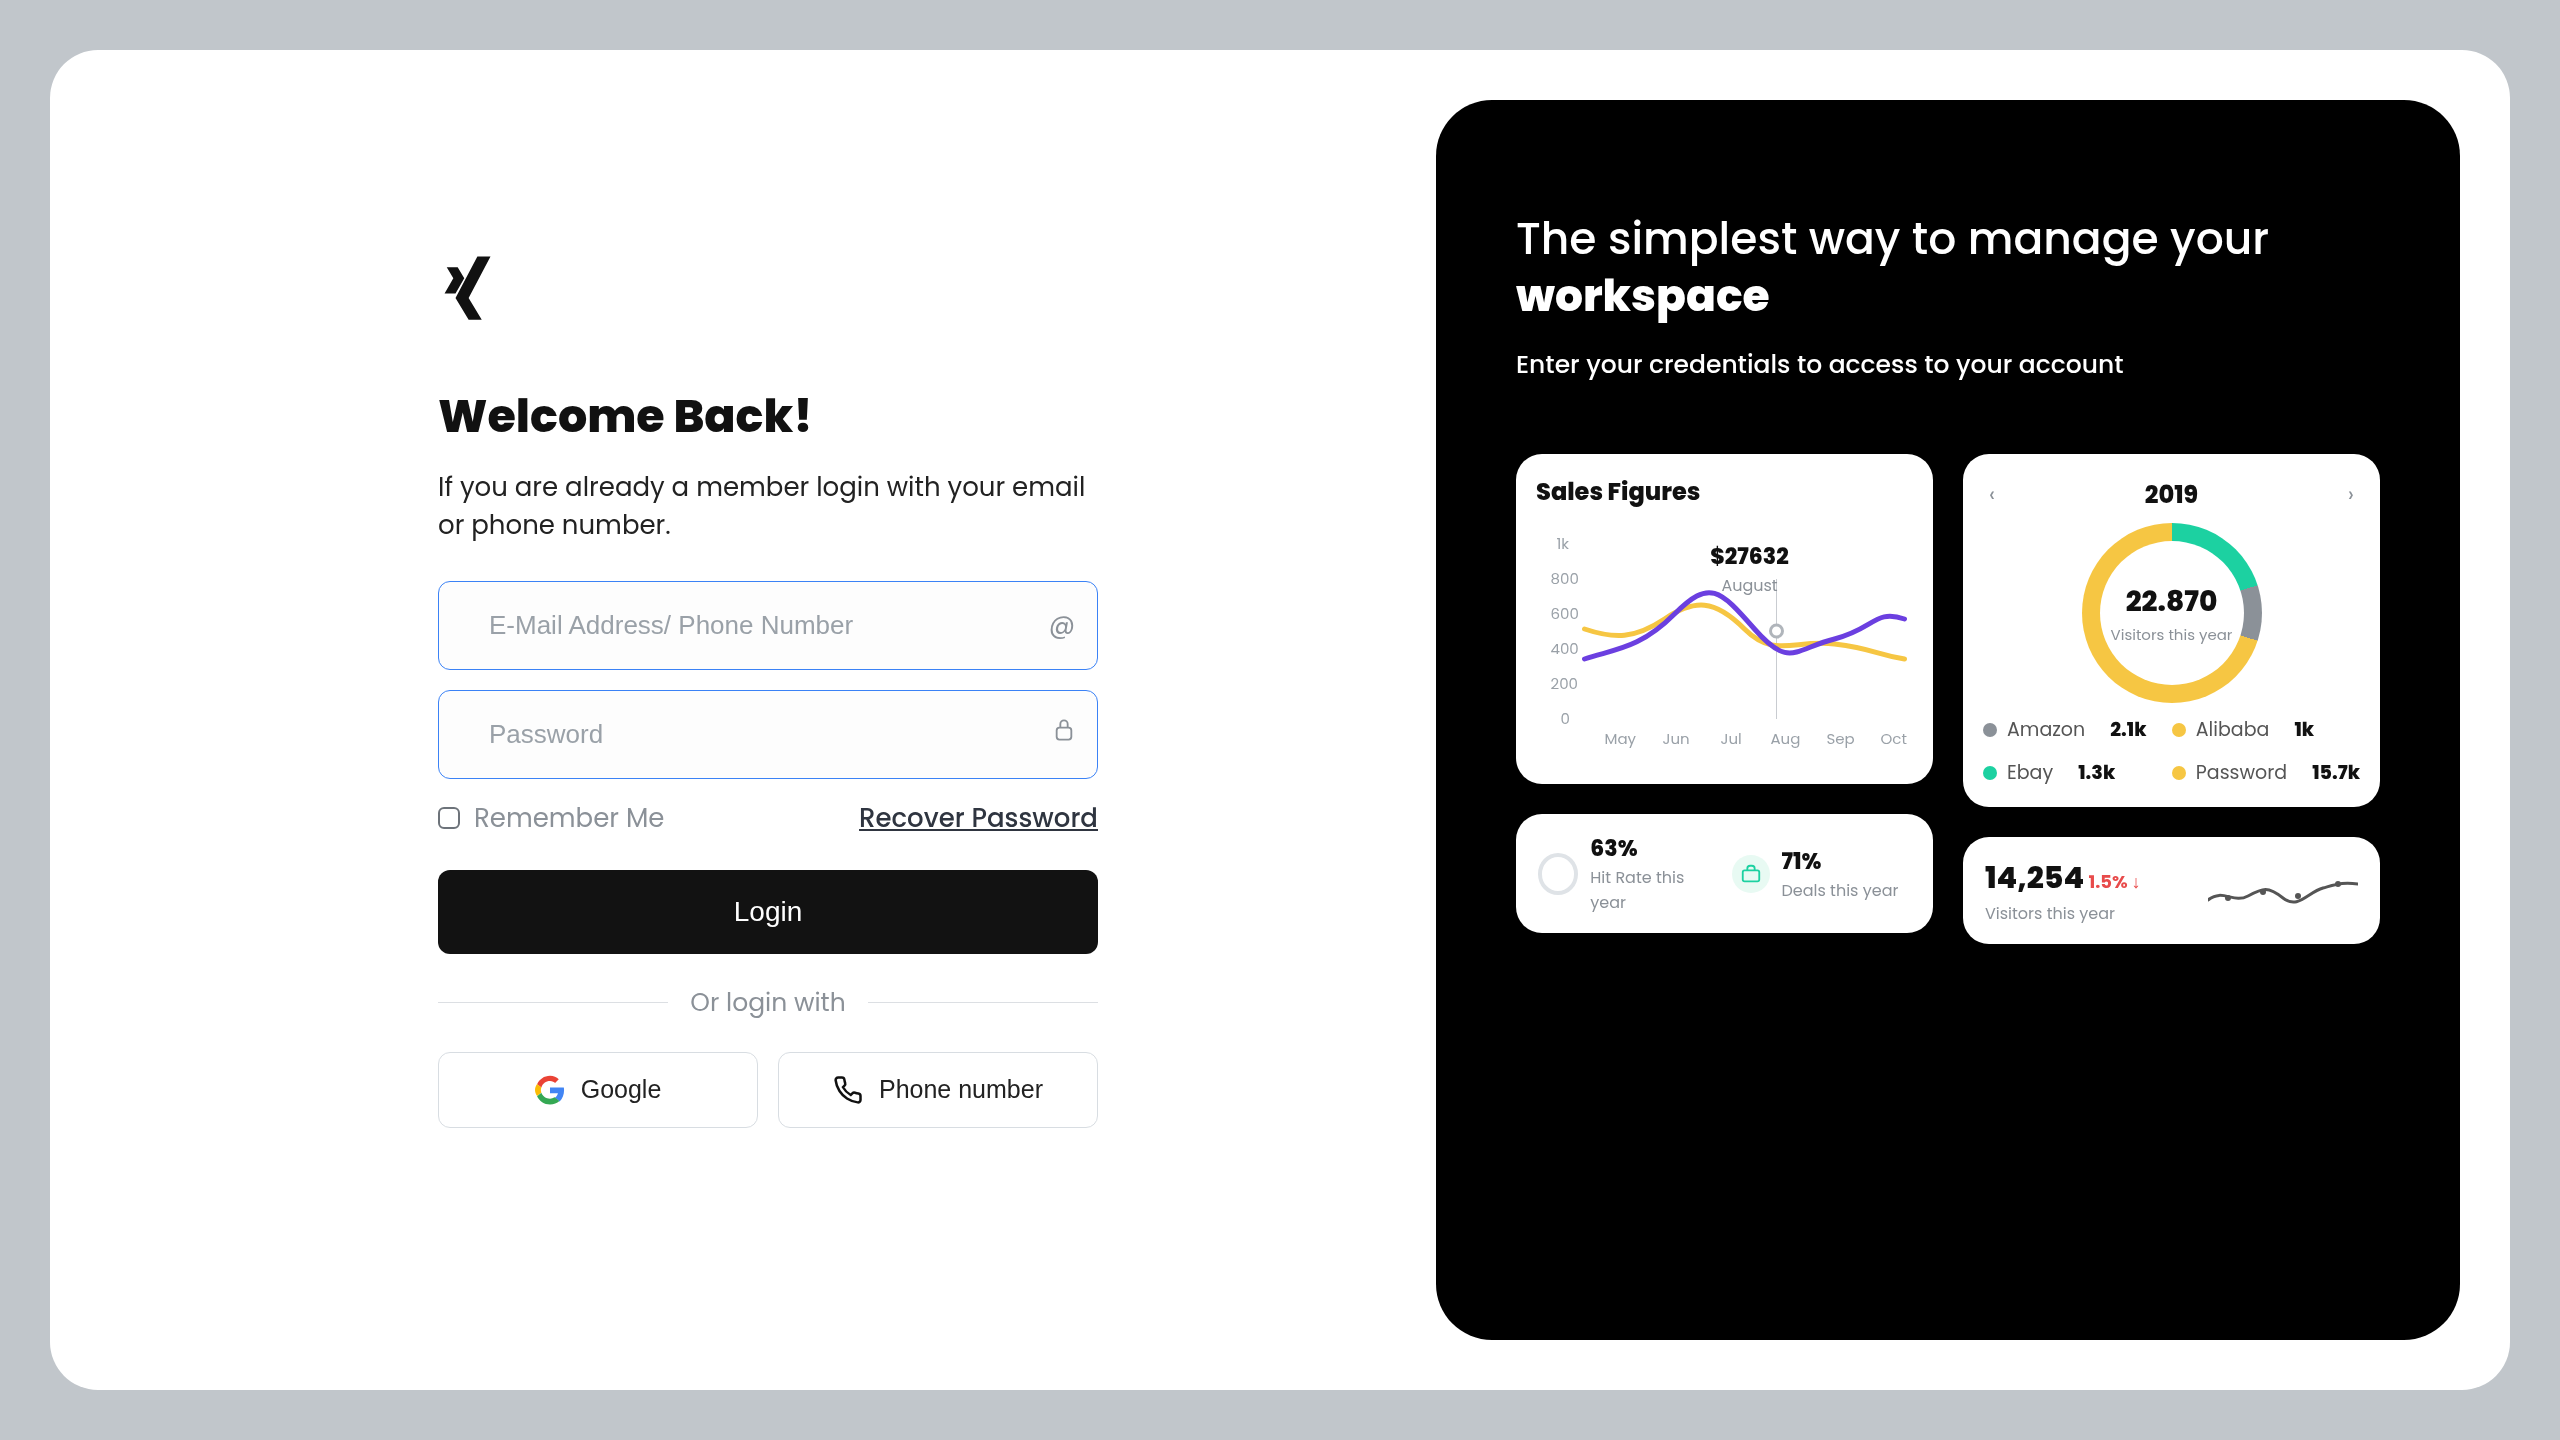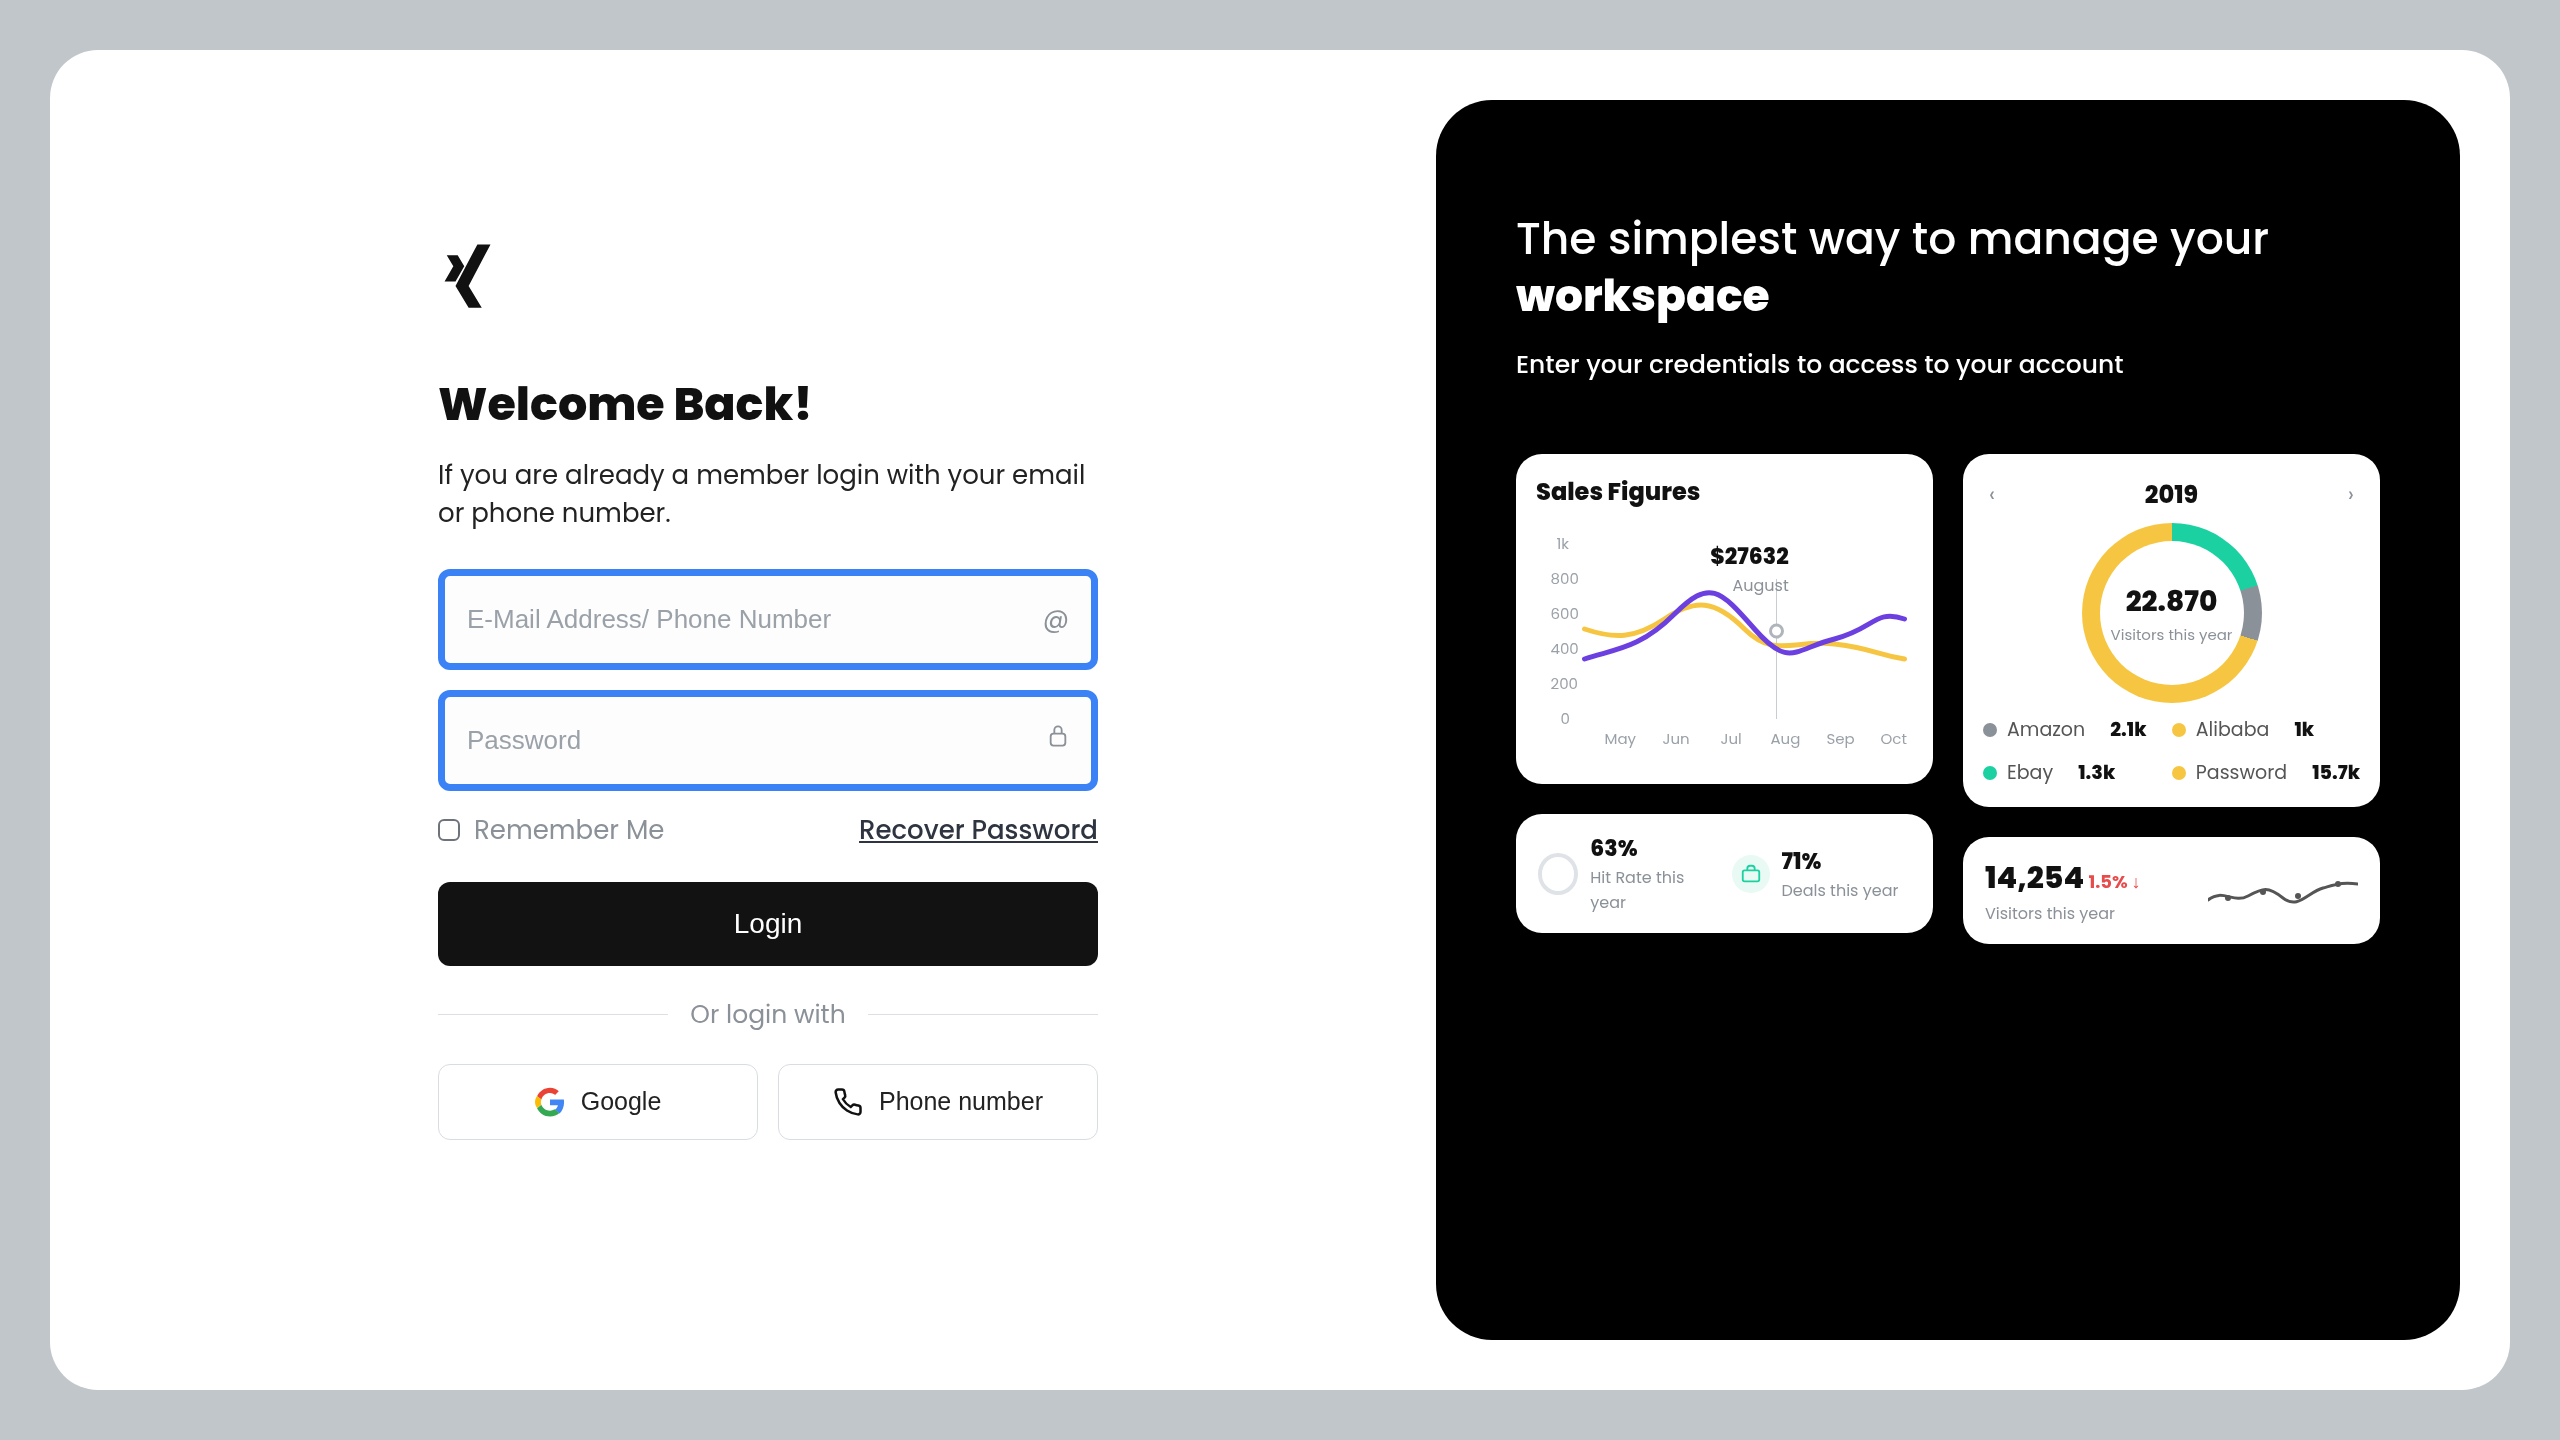--- a/index.html
+++ b/index.html
@@ -24,22 +24,23 @@
   .logo { width: 70px; height: 70px; margin-bottom: 60px; }
   .logo svg { width: 100%; height: 100%; }
   h1.welcome {
     font-size: 46px; font-weight: 800; color: #111; margin-bottom: 18px;
   }
   .sub {
     font-size: 26px; color: #222; line-height: 1.45; margin-bottom: 36px;
   }
   .field {
     position: relative; margin-bottom: 20px;
-    border: 7px solid #3b82f6; border-radius: 12px;
+    border: 1px solid #3b82f6; border-radius: 12px;
     background: #fdfdfd;
+    padding-left: 28px;
   }
   .field input {
     width: 100%; border: none; background: transparent;
     padding: 28px 74px 28px 22px;
     font-size: 26px; color: #333; outline: none;
     border-radius: 12px;
   }
   .field input::placeholder { color: #9aa1a8; }
   .field .adorn {
     position: absolute; right: 22px; top: 50%; transform: translateY(-50%);
@@ -129,21 +130,21 @@
   .spark{ width:150px; height:46px; }
   .sales-card{ position:relative; min-height:330px; }
   .sales-svg{ width:100%; height:230px; }
   .ytick{ font-size:15px; fill:#9aa1a8; }
   .xtick{ font-size:15px; fill:#9aa1a8; }
   .tooltip{
     position:absolute; top:86px; left:56%; transform:translateX(-50%);
     text-align:center;
   }
   .tooltip .amt{ font-size:22px; font-weight:800; }
-  .tooltip .mon{ font-size:16px; color:#8b9198;text-align:right; }
+  .tooltip .mon{ font-size:16px; color:#8b9198; }
 </style>
 </head>
 <body>
 
 <div class="page">
 
   <div class="left">
     <div class="form-col">
       <div class="logo">
         <svg viewBox="0 0 64 64">

